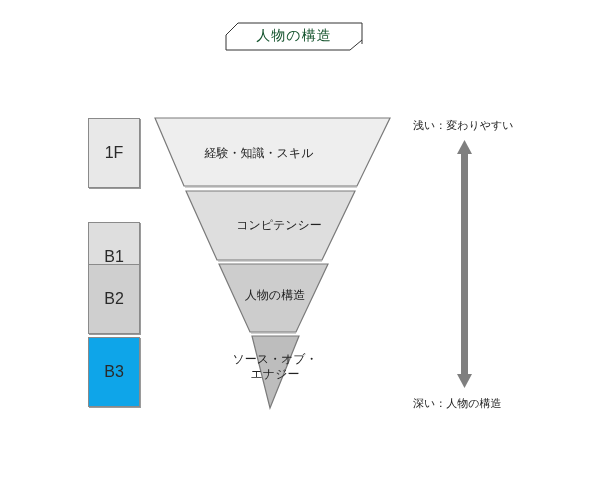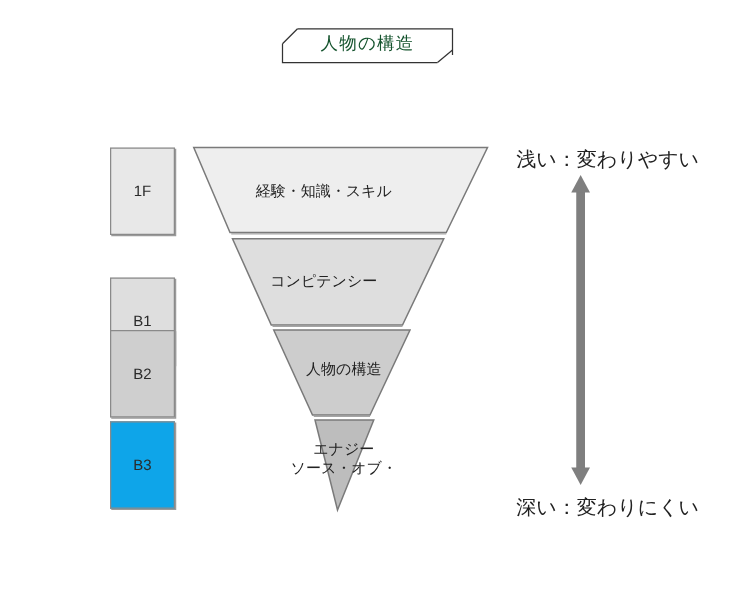--- a/index.html
+++ b/index.html
@@ -5,24 +5,24 @@
     html, body { margin: 0; padding: 0; background: #ffffff; }
     body { width: 600px; height: 477px; position: relative; overflow: hidden;
            font-family: "DejaVu Sans", "Liberation Sans", sans-serif; color: #222; }
     .title-wrap { position: absolute; left: 224px; top: 18px; width: 140px; height: 36px; }
     .title-wrap svg { position: absolute; left: 0; top: 0; }
     .title-text { position: absolute; left: 0; top: 0; width: 140px; height: 36px; line-height: 34px;
                   text-align: center; font-size: 14px; letter-spacing: 1px; color: #14532d; }
     .floor-box { position: absolute; left: 88px; width: 52px; box-sizing: border-box;
                  border: 1px solid #8a8a8a; box-shadow: 1px 1px 0 #9a9a9a;
                  display: flex; align-items: center; justify-content: center;
-                 font-size: 12px; color: #2a2a2a; font-family: "Liberation Sans", sans-serif; }
+                 font-size: 16px; color: #2a2a2a; font-family: "Liberation Sans", sans-serif; }
     .funnel { position: absolute; left: 0; top: 0; }
     .seg-label { position: absolute; text-align: center; font-size: 12px; color: #222; line-height: 15px; }
-    .side-label { position: absolute; font-size: 16px; color: #222; white-space: nowrap; }
+    .side-label { position: absolute; font-size: 11px; color: #222; white-space: nowrap; }
     .arrow { position: absolute; left: 0; top: 0; }
   </style>
 </head>
 <body>
 
 <div class="title-wrap">
   <svg width="140" height="36">
     <polyline points="14,5 138,5 138,26" fill="none" stroke="#333" stroke-width="1"></polyline>
     <line x1="14" y1="5" x2="2" y2="17" stroke="#333" stroke-width="1"></line>
     <polyline points="2,17 2,32 126,32" fill="none" stroke="#333" stroke-width="1"></polyline>
@@ -53,26 +53,26 @@
   </g>
 
   <g stroke="#a5a5a5" stroke-width="1" fill="none">
     <line x1="185" y1="187" x2="357" y2="187"></line>
     <line x1="218" y1="261" x2="322" y2="261"></line>
     <line x1="251" y1="333" x2="296" y2="333"></line>
   </g>
 </svg>
 
 <div class="seg-label" style="left:164px;top:146px;width:190px;">経験・知識・スキル</div>
-<div class="seg-label" style="left:184px;top:218px;width:150px;">コンピテンシー</div>
+<div class="seg-label" style="left:204px;top:218px;width:150px;">コンピテンシー</div>
 <div class="seg-label" style="left:215px;top:288px;width:120px;">人物の構造</div>
 <div class="seg-label" style="left:220px;top:352px;width:110px;">
+  <div>ソース・オブ・</div>
   <div>エナジー</div>
-  <div>ソース・オブ・</div>
 </div>
 
 <div class="side-label" style="left:413px;top:118px;">浅い：変わりやすい</div>
 <svg class="arrow" width="600" height="477">
   <rect x="461" y="152" width="7" height="224" fill="#7f7f7f"></rect>
   <polygon points="464.5,140 457,154 472,154" fill="#7f7f7f"></polygon>
   <polygon points="464.5,388 457,374 472,374" fill="#7f7f7f"></polygon>
 </svg>
-<div class="side-label" style="left:413px;top:396px;">深い：変わりにくい</div>
+<div class="side-label" style="left:413px;top:396px;">深い：人物の構造</div>
 
 </body></html>

